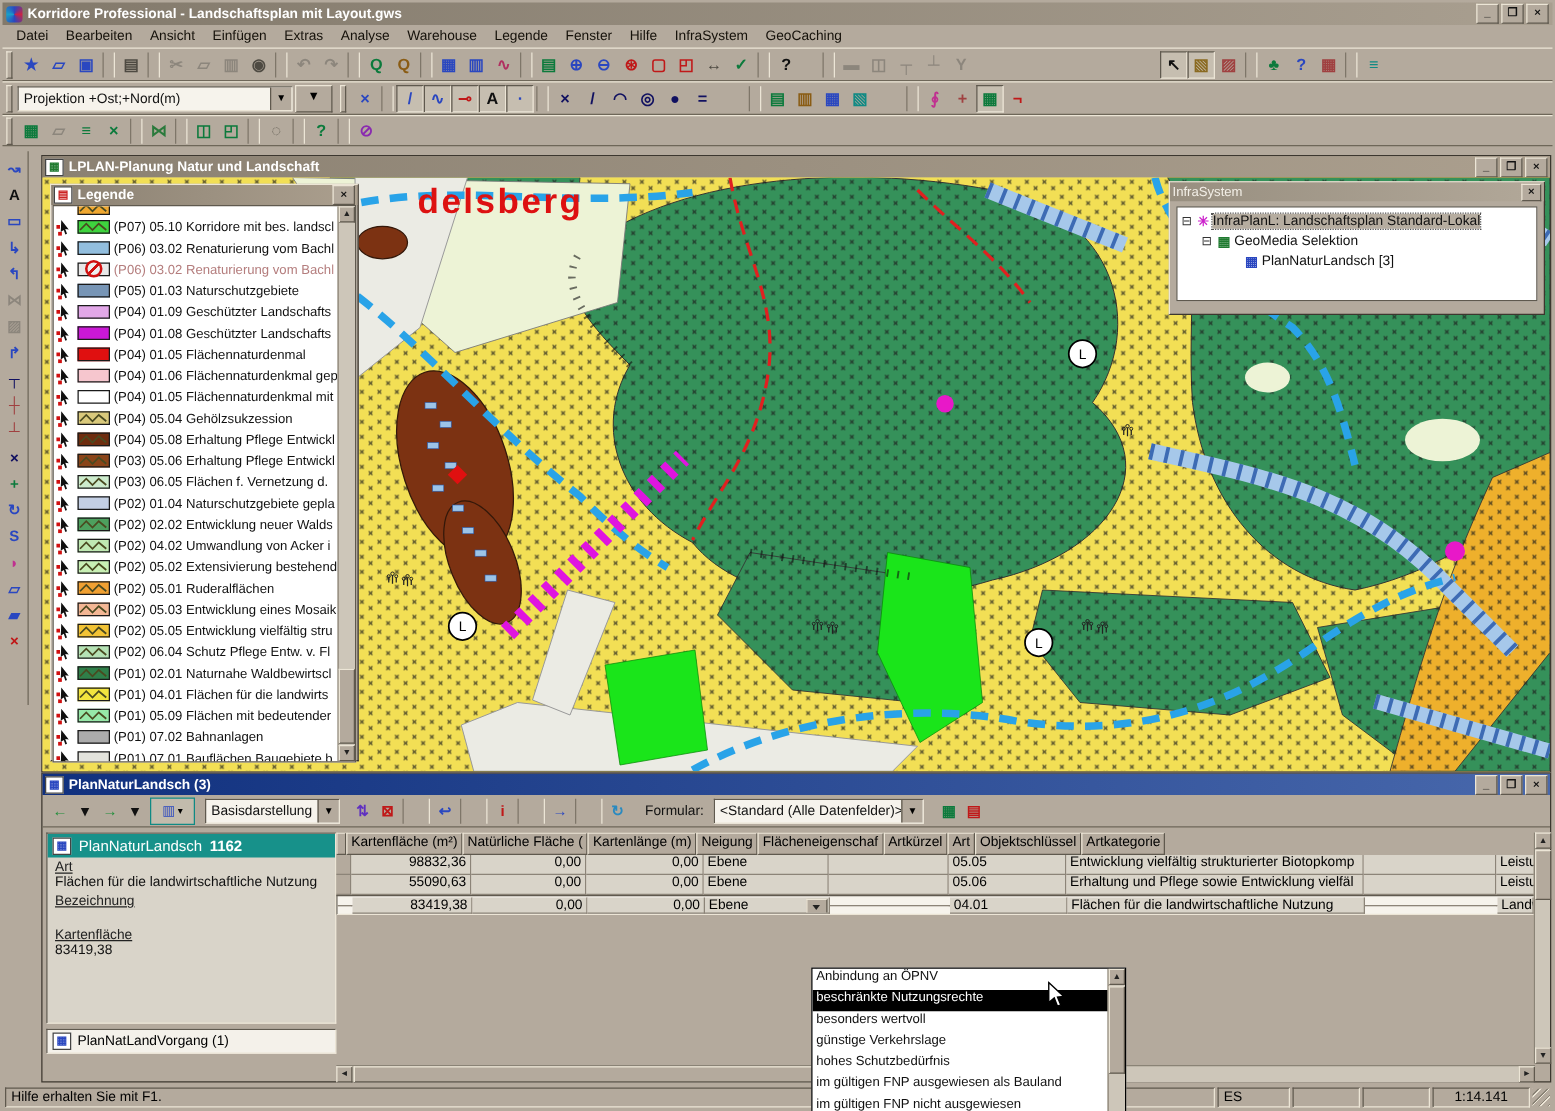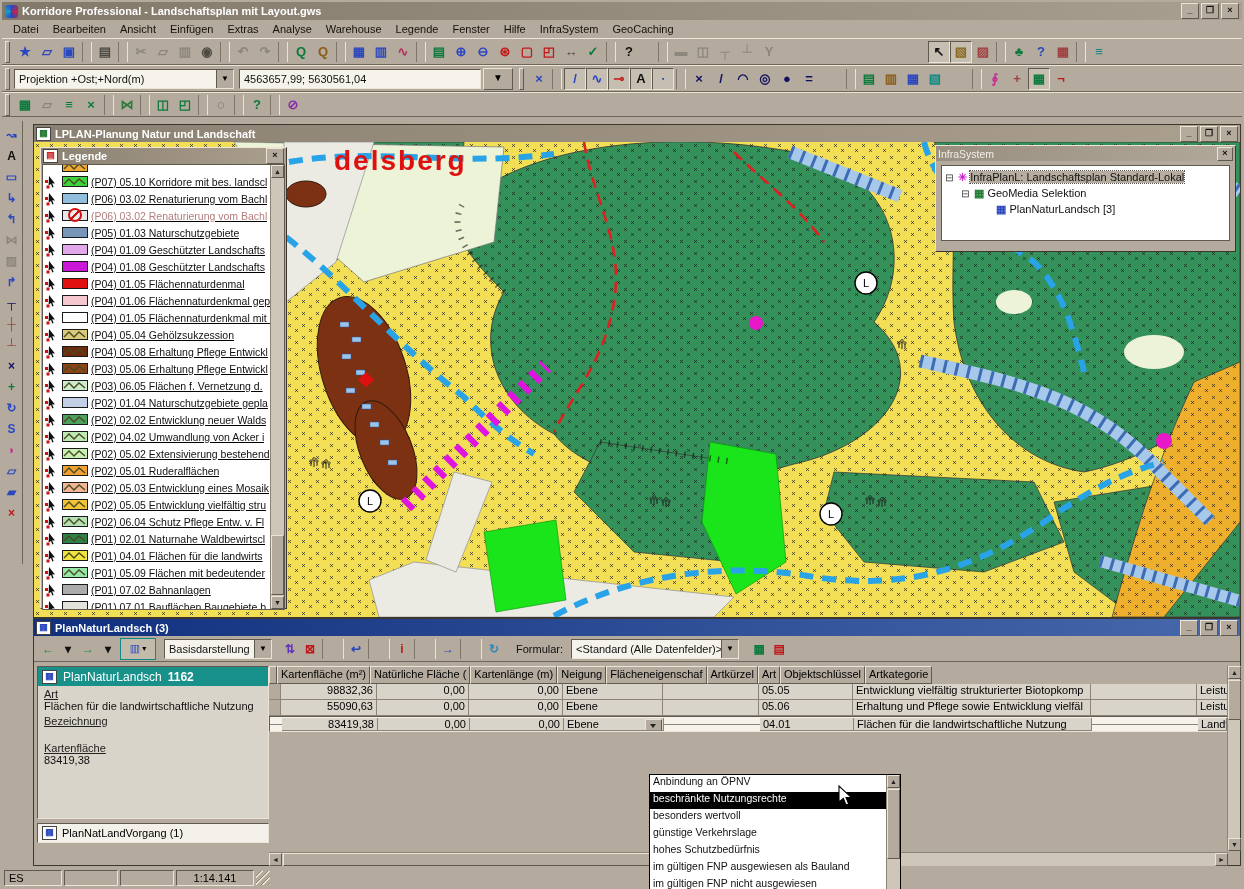--- a/index.html
+++ b/index.html
@@ -31,21 +31,21 @@
   #vtoolbar .ico{width:19px;height:21px;font-size:12px;}
   
   #mapwin{left:33px;top:124px;width:1208px;height:494px;border:1px solid #3c372f;background:#b4aa9d;box-sizing:border-box;}
   .wtitle{height:17px;display:flex;align-items:center;background:linear-gradient(90deg,#8b8172,#ab9f8e);color:#fff;font-size:11px;font-weight:bold;padding:0 2px;gap:4px;}
   .wicon{width:13px;height:12px;background:#fff;border:1px solid #444;font-size:9px;line-height:10px;text-align:center;font-weight:bold;}
   #mapbody{position:relative;width:100%;height:475px;overflow:hidden;background:#f2df55;}
   
   #legendpanel{position:absolute;left:6px;top:5px;width:247px;height:462px;background:#b4aa9d;border:1px solid;border-color:#ece5d6 #3c372f #3c372f #ece5d6;box-sizing:border-box;z-index:5;}
   #legendpanel .ptitle{height:16px;background:linear-gradient(90deg,#8b8172,#ab9f8e);display:flex;align-items:center;color:#fff;font-weight:bold;font-size:11px;gap:4px;padding:0 2px;}
   #legendlist{position:relative;height:444px;background:#fff;border:1px solid #5f594e;margin:0 1px;overflow:hidden;padding-right:13px;}
-  .lrow{display:flex;align-items:center;height:17px;gap:3px;padding-left:2px;text-decoration:underline;}
+  .lrow{display:flex;align-items:center;height:17px;gap:3px;padding-left:2px;}
   .lrow.partial{height:8px;overflow:hidden;}
   .lrow.partial .lcur{visibility:hidden;}
   .lrow.partial .lsw{margin-top:-5px;}
   .lcur{width:14px;height:14px;flex:none;}
   .lsw{width:26px;height:11px;border:1px solid #1a1a1a;flex:none;position:relative;box-sizing:border-box;}
   .lsw svg.zig{display:none;position:absolute;left:0;top:0;width:100%;height:100%;}
   .lrow.line .lsw svg.zig{display:block;}
   .nosym{display:none;position:absolute;left:5px;top:-3px;width:10px;height:10px;border:2px solid #d01010;border-radius:50%;background:linear-gradient(135deg,transparent 42%,#d01010 42%,#d01010 58%,transparent 58%),#eee;}
   .lrow.disabled .nosym{display:block;}
   .lrow.disabled .llab{color:#b47d7d;}
@@ -286,23 +286,20 @@
       </span>
     </div>
 </div>
 
 <div class="tbrow abs" style="top:65px">
   <span class="grip"></span>
   <div class="combo" style="width:220px">
     <span class="val">Projektion +Ost;+Nord(m)</span>
     <span class="ar">▼</span>
   </div>
-  <div class="combo" style="width:242px;margin-left:5px">
-    <span class="val">4563657,99; 5630561,04</span>
-  </div>
   <span class="navbtn" style="width:28px;height:20px;line-height:18px;font-size:10px;margin-left:2px">▼</span>
   <span class="grip" style="margin-left:6px"></span>
   <div class="tstrip">
 
   <span class="ico">
         <span class="g" style="color: rgb(42, 71, 192);">×</span>
       </span>
       <span class="ico sep">
         <span class="g"></span>
       </span>
@@ -1268,18 +1265,19 @@
         <svg width="15" height="22" viewBox="0 0 15 22">
             <path d="M1,1 L1,17 L5.4,13.4 L8,20 L10.6,18.9 L8,12.6 L13,12.2 Z" fill="#fff" stroke="#000" stroke-width="1.1"></path>
           </svg>
       </span>
     </div>
 
   </div>
 </div>
 
 <div id="statusbar" class="abs">
+  <span class="scell" id="sc0">Hilfe erhalten Sie mit F1.</span>
   <span class="scell" id="sc1">ES</span>
   <span class="scell" id="sc2"></span>
   <span class="scell" id="sc3"></span>
   <span class="scell" id="sc4">1:14.141</span>
   <span id="grip"></span>
 </div>
 
 </body></html>

